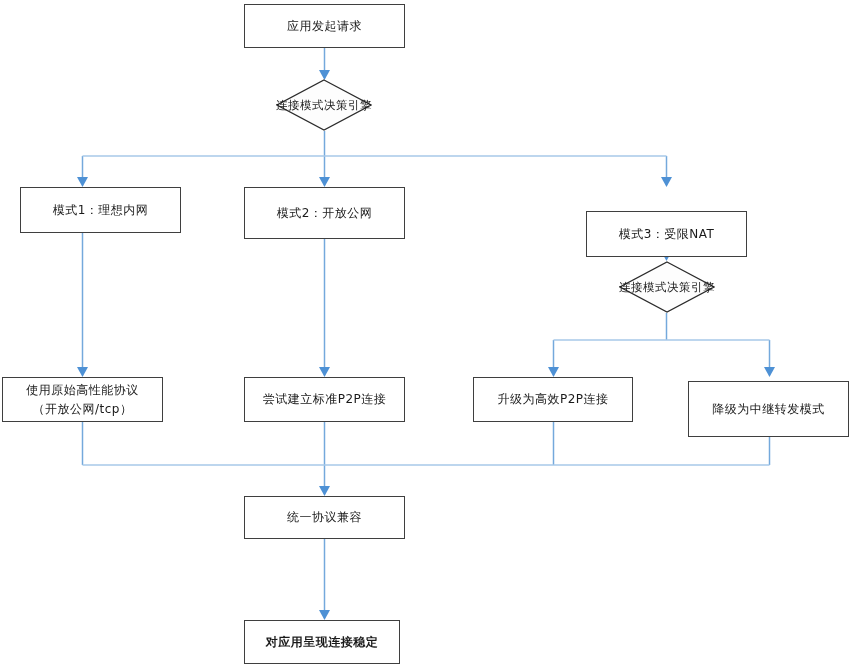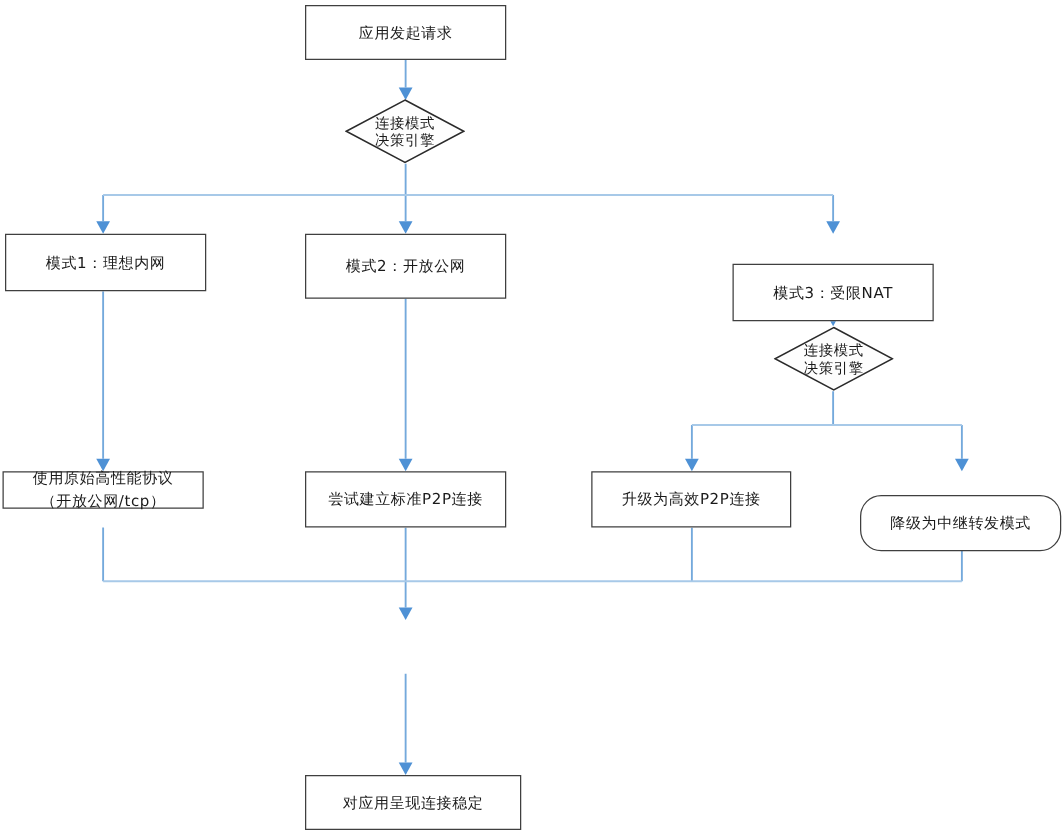--- a/index.html
+++ b/index.html
@@ -42,39 +42,39 @@
   }
   .diamond svg {
     position: absolute;
     left: 0; top: 0;
   }
   .diamond .dlabel {
     position: absolute;
     left: 0; top: 0;
     width: 100%; height: 100%;
     display: flex;
-    flex-direction: column;
+    flex-direction: row;
     align-items: center;
     justify-content: center;
     font-size: 11.5px;
     color: #1a1a1a;
     line-height: 1.25;
     letter-spacing: 0.5px;
   }
   
   #n-start   { left: 244px; top: 4px;   width: 161px; height: 44px; }
-  #n-mode1   { left: 4px;   top: 187px; width: 161px; height: 46px; }
+  #n-mode1   { left: 20px;   top: 187px; width: 161px; height: 46px; }
   #n-mode2   { left: 244px; top: 187px; width: 161px; height: 52px; }
   #n-mode3   { left: 586px; top: 187px; width: 161px; height: 46px; margin-top: 24px; }
-  #n-raw     { left: 2px;   top: 377px; width: 161px; height: 30px; text-align: center; }
+  #n-raw     { left: 2px;   top: 377px; width: 161px; height: 45px; text-align: center; }
   #n-std     { left: 244px; top: 377px; width: 161px; height: 45px; }
   #n-upg     { left: 473px; top: 377px; width: 160px; height: 45px; justify-content: center; }
-  #n-relay   { left: 688px; top: 396px; width: 161px; height: 45px; border-radius: 17px; }
+  #n-relay   { left: 688px; top: 381px; width: 161px; height: 56px; }
   #n-unify   { left: 244px; top: 496px; width: 161px; height: 43px; }
-  #n-stable  { left: 244px; top: 620px; width: 173px; height: 44px; }
+  #n-stable  { left: 244px; top: 620px; width: 156px; height: 44px; font-weight: bold; }
   #d-dec1    { left: 276px; top: 79px;  }
   #d-dec2    { left: 619px; top: 261px; }
 </style>
 </head>
 <body>
 
 <div class="canvas">
 
   <svg class="wires" viewBox="0 0 851 669" xmlns="http://www.w3.org/2000/svg">
     <g stroke="#74a9dc" stroke-width="1.5" fill="none">
@@ -174,18 +174,21 @@
   </div>
 
   <div class="node" id="n-upg">
     <span>升级为高效P2P连接</span>
   </div>
 
   <div class="node" id="n-relay">
     <span>降级为中继转发模式</span>
   </div>
 
+  <div class="node" id="n-unify">
+    <span>统一协议兼容</span>
+  </div>
 
   <div class="node" id="n-stable">
     <span>对应用呈现连接稳定</span>
   </div>
 
 </div>
 
 </body></html>

